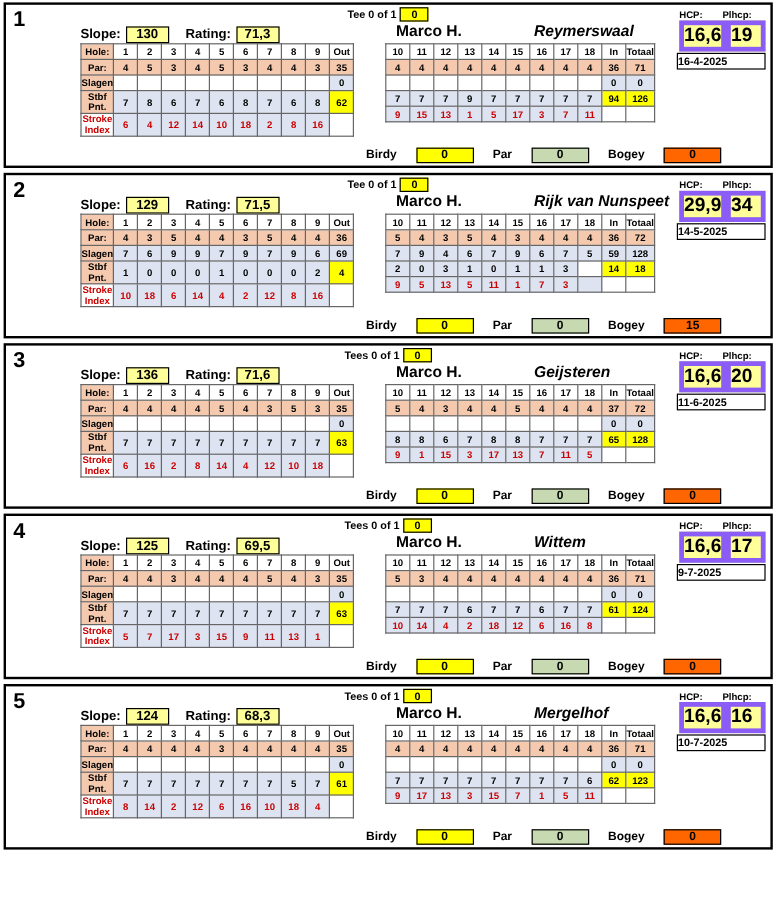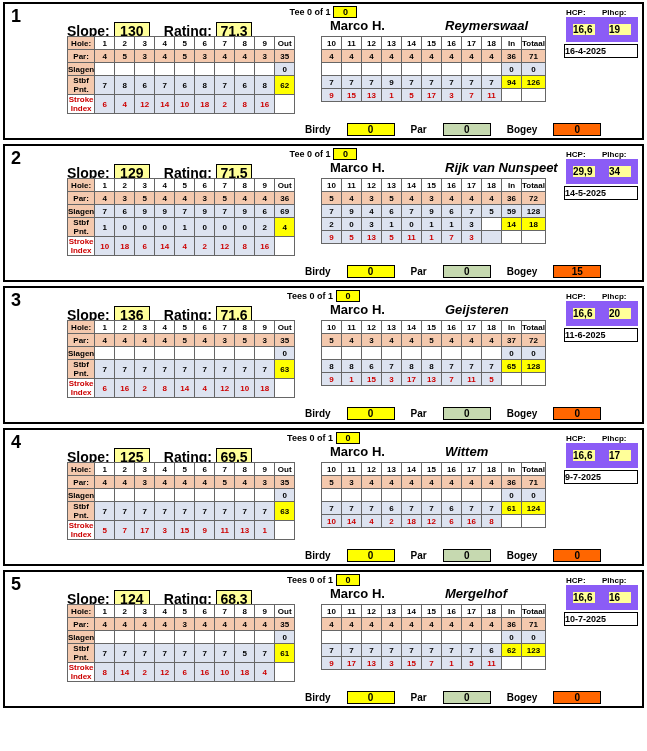--- a/index.html
+++ b/index.html
@@ -2,29 +2,29 @@
 <html><head>
 <meta charset="utf-8">
 <style>
   html,body{margin:0;padding:0;background:#ffffff;}
   body{width:647px;height:751px;font-family:"Liberation Sans",sans-serif;font-size:9px;color:#000;}
   .cards{display:flex;flex-direction:column;gap:4px;padding:2px 3px;}
   .card{border:2px solid #000;background:#fff;position:relative;height:138px;box-sizing:border-box;}
   .num{position:absolute;left:6px;top:2px;font-size:18px;font-weight:bold;}
   .teelabel{position:absolute;left:0;right:0;top:2px;text-align:center;font-size:9px;font-weight:bold;}
   .teebox{display:inline-block;border:1px solid #000;background:#ffff00;width:22px;text-align:center;font-weight:bold;margin-left:3px;}
-  .srline{position:absolute;left:62px;top:18px;font-size:14px;font-weight:bold;}
+  .srline{position:absolute;left:62px;top:18px;font-size:11px;font-weight:bold;}
   .srline .val{display:inline-block;border:1px solid #000;background:#ffff99;width:34px;text-align:center;margin:0 14px 0 4px;}
   .player{position:absolute;left:325px;top:14px;font-size:13px;font-weight:bold;}
   .course{position:absolute;left:440px;top:14px;font-size:13px;font-weight:bold;font-style:italic;}
   .hcpbox{position:absolute;right:4px;top:4px;width:72px;text-align:left;}
   .hcpbox .lbls{display:flex;font-size:8px;font-weight:bold;}
   .hcpbox .lbls span{flex:1;}
   .hcpbox .vals{display:flex;}
-  .hcpbox .vals span{flex:1;border:7px solid #8b5cf6;background:#ffff99;font-size:10px;font-weight:bold;}
+  .hcpbox .vals span{flex:1;border:4px solid #8b5cf6;background:#ffff99;font-size:16px;font-weight:bold;}
   .date{position:absolute;right:4px;top:40px;width:72px;border:1px solid #000;font-size:9px;font-weight:bold;background:#fff;padding:1px 0;}
   table.grid{border-collapse:collapse;position:absolute;}
   table.grid td{border:1px solid #666;width:19px;height:12px;text-align:center;font-size:8px;font-weight:bold;padding:0;}
   td.rowlbl{width:48px;text-align:center;font-weight:bold;font-size:9px;background:#f4c9ae;border:1px solid #000;}
   td.rowlbl.red{color:#cc0000;}
   td.hole{background:#dde3f0;}
   td.par{background:#f4c9ae;}
   td.blue{background:#dde3f0;}
   td.yellow{background:#ffff00;}
   td.white{background:#ffffff;}

